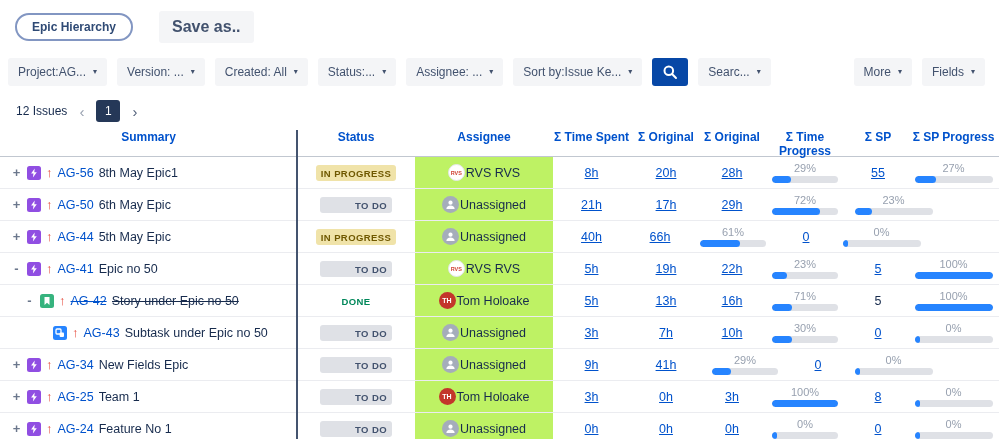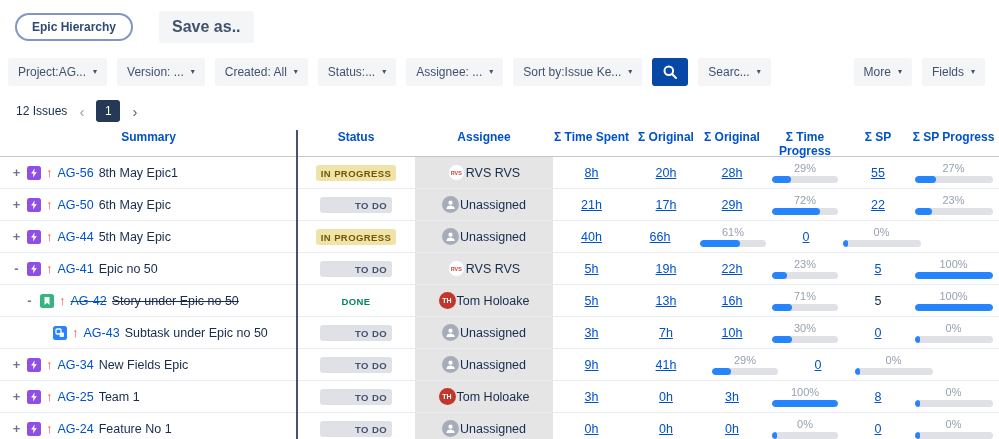--- a/index.html
+++ b/index.html
@@ -56,21 +56,21 @@
   .prio{color:#e5493a;font-weight:bold;font-size:13px;line-height:1;}
   .key{color:#0052cc;font-size:12.5px;text-decoration:none;cursor:pointer;white-space:nowrap;}
   .summary-txt{color:#172b4d;font-size:12.5px;white-space:nowrap;overflow:hidden;
     text-overflow:ellipsis;}
   .strike .key,.strike .summary-txt{text-decoration:line-through;}
   .badge{font-size:9.5px;font-weight:bold;letter-spacing:.4px;padding:3px 5px 2px;
     border-radius:3px;white-space:nowrap;}
   .badge.todo{background:#dfe1e6;color:#42526e;padding-left:35px;}
   .badge.inprogress{background:#f0e3a9;color:#6f5800;}
   .badge.done{background:transparent;color:#00875a;}
-  .c-assignee{background:#e5e5e5;gap:1px;}
+  .c-assignee{background:#bef264;gap:1px;}
   .avatar{width:17px;height:17px;border-radius:50%;display:inline-flex;align-items:center;
     justify-content:center;flex-shrink:0;box-sizing:border-box;}
   .avatar.unassigned{background:#a5adba;}
   .avatar.th{background:#c3362b;color:#fff;font-size:7px;font-weight:bold;}
   .avatar.rvs{background:#fff;color:#d04437;font-size:5.5px;font-weight:bold;border:1px solid #e4e6ea;}
   .assignee-name{font-size:12.5px;color:#172b4d;white-space:nowrap;}
   .num-link{color:#0052cc;font-size:12.5px;text-decoration:underline;cursor:pointer;}
   .num-plain{color:#172b4d;font-size:12.5px;text-decoration:none;cursor:default;}
   .prog{display:flex;flex-direction:column;align-items:center;}
   .pct{font-size:11px;color:#97a0af;line-height:1.2;}
@@ -246,23 +246,20 @@
       <a class="num-link">29h</a>
     </div>
     <div class="cell c6">
       <span class="prog">
         <span class="pct">72%</span>
         <span class="track">
               <span class="fill tp-fill" style="display: block; width: 72%;"></span>
             </span>
       </span>
     </div>
-    <div class="cell c7">
-      <a class="num-link sp-val">22</a>
-    </div>
     <div class="cell c8">
       <span class="prog">
         <span class="pct">23%</span>
         <span class="track wide">
               <span class="fill sp-fill" style="display: block; width: 23%;"></span>
             </span>
       </span>
     </div>
   </div>
 

